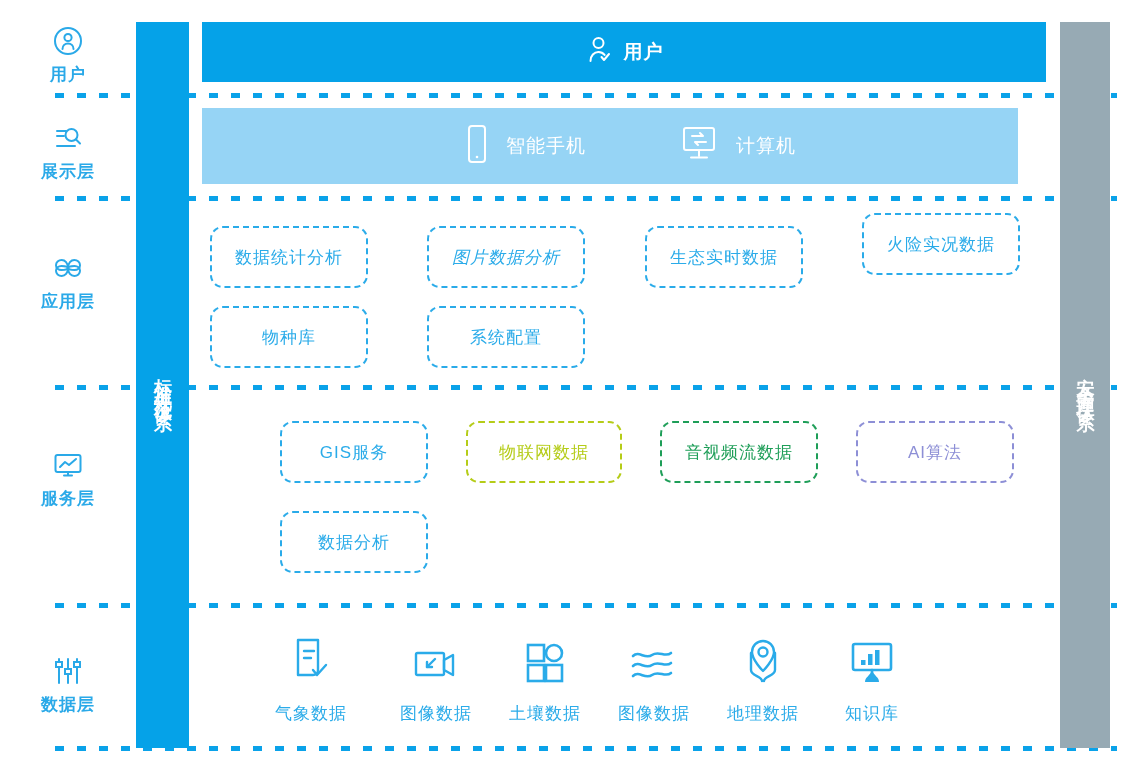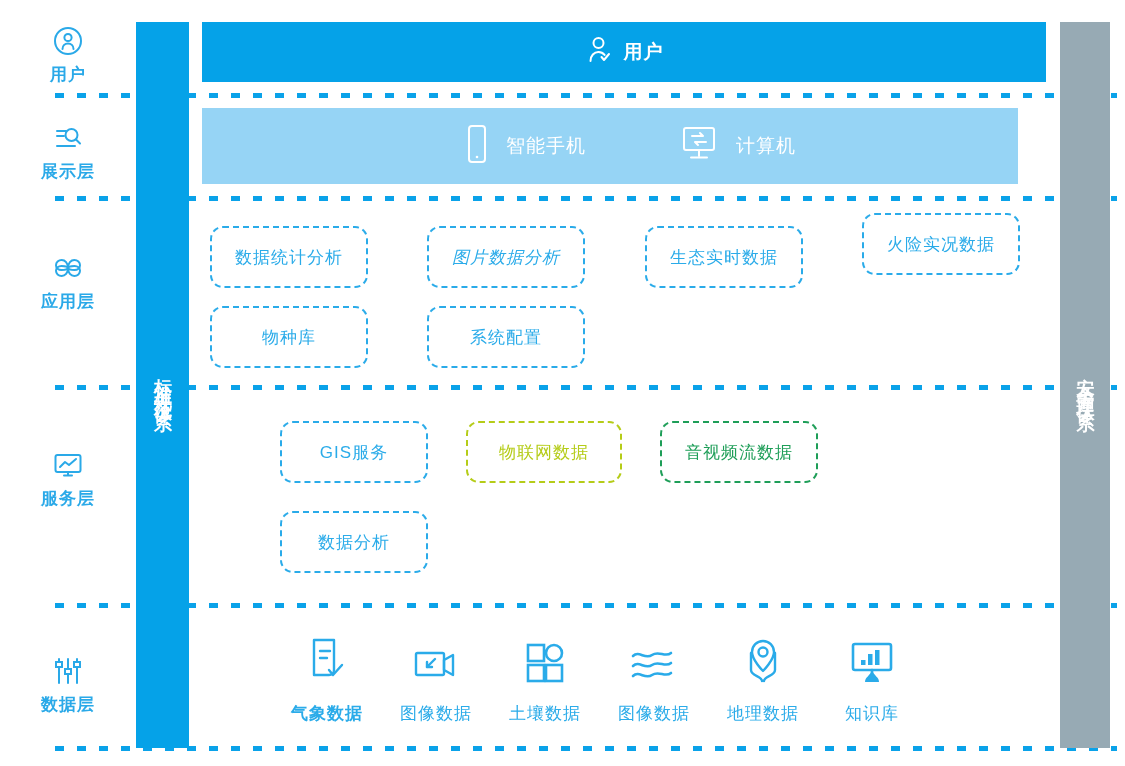--- a/index.html
+++ b/index.html
@@ -215,24 +215,25 @@
   <div class="dbox" style="left:427px;top:226px;width:158px;height:62px;font-style:italic;">图片数据分析</div>
   <div class="dbox" style="left:645px;top:226px;width:158px;height:62px;">生态实时数据</div>
   <div class="dbox" style="left:862px;top:213px;width:158px;height:62px;">火险实况数据</div>
 
   <div class="dbox" style="left:210px;top:306px;width:158px;height:62px;">物种库</div>
   <div class="dbox" style="left:427px;top:306px;width:158px;height:62px;">系统配置</div>
 
   <div class="dbox" style="left:280px;top:421px;width:148px;height:62px;border-color:#2aabe9;color:#2aabe9;">GIS服务</div>
   <div class="dbox" style="left:466px;top:421px;width:156px;height:62px;border-color:#b5cc18;color:#b5cc18;">物联网数据</div>
   <div class="dbox" style="left:660px;top:421px;width:158px;height:62px;border-color:#1e9e58;color:#1e9e58;">音视频流数据</div>
+  <div class="dbox" style="left:856px;top:421px;width:158px;height:62px;border-color:#8d8fd6;color:#8d8fd6;">AI算法</div>
 
   <div class="dbox" style="left:280px;top:511px;width:148px;height:62px;border-color:#2aabe9;color:#2aabe9;">数据分析</div>
 
-  <div class="dl-item" style="left:272px;top:634px;font-weight:bold;">
+  <div class="dl-item" style="left:256px;top:634px;">
     <span class="ic">
       <svg width="46" height="52" viewBox="0 0 46 52" fill="none" stroke="#2aabe9" stroke-width="2.4" stroke-linecap="round" stroke-linejoin="round">
         <path d="M10 4h20v30a5 5 0 0 1-5 5H10z"></path>
         <line x1="16" y1="15" x2="26" y2="15"></line>
         <line x1="16" y1="22" x2="23" y2="22"></line>
         <polyline points="25,34 29,39 38,29"></polyline>
       </svg>
     </span>
     <span class="nm">气象数据</span>
   </div>

